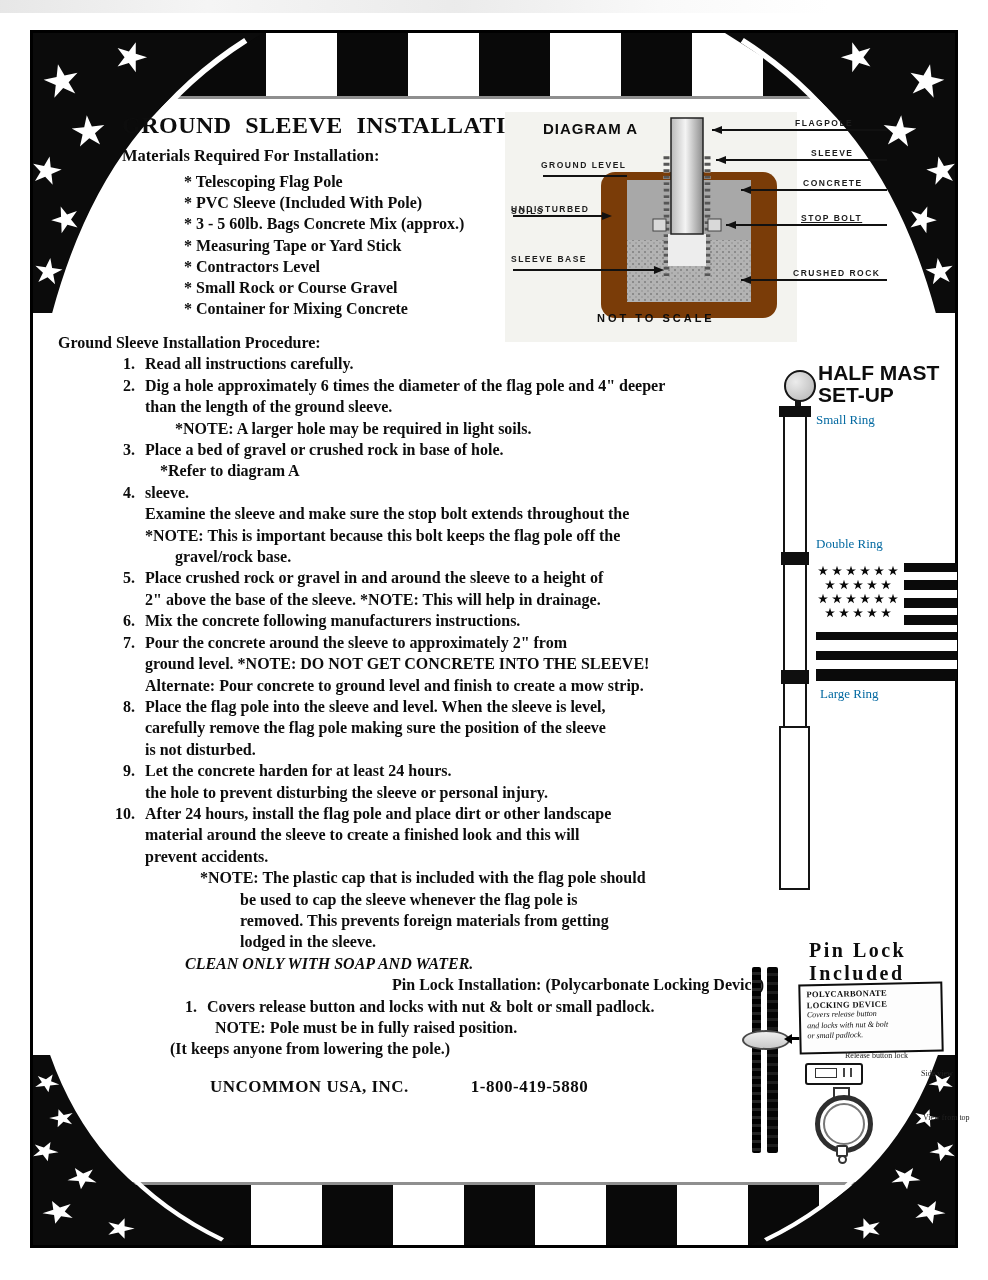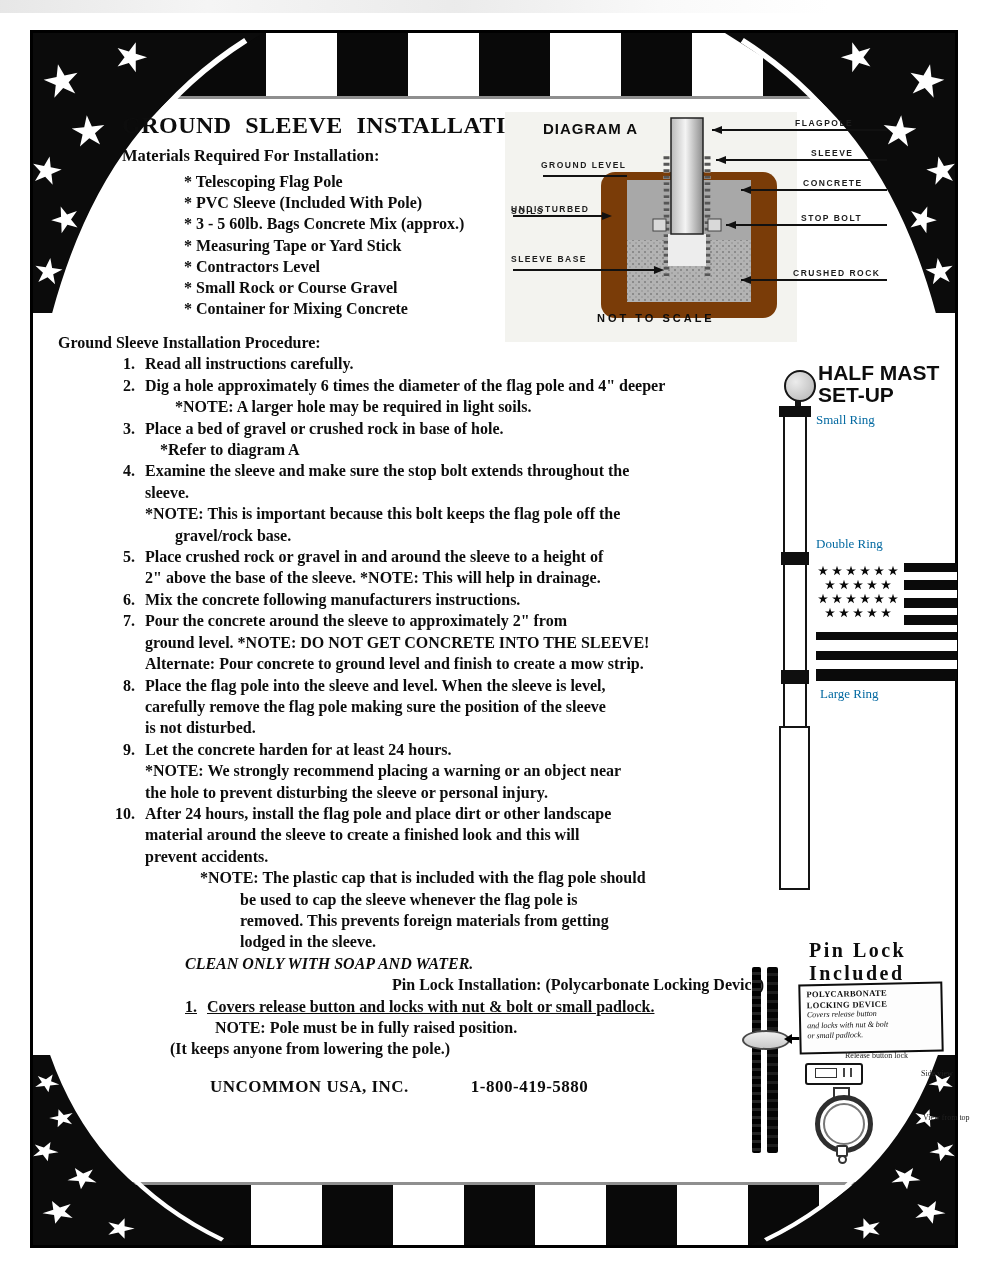--- a/index.html
+++ b/index.html
@@ -43,21 +43,21 @@
   .proc-heading{white-space:nowrap;}
   .step{display:flex;}
   .step-num{flex:0 0 77px;text-align:right;}
   .step-body{margin-left:10px;flex:1;}
   .sline{white-space:nowrap;}
   .ind0{margin-left:0;} .ind1{margin-left:15px;} .ind2{margin-left:30px;}
   .ind3{margin-left:55px;} .ind4{margin-left:95px;}
   .caution{margin-left:37px;font-style:italic;}
   .caution .c2{margin-left:90px;}
   .pli-h{margin-left:67px;text-align:right;}
-  .pli-item{margin-left:127px;white-space:nowrap;text-decoration:underline;}
+  .pli-item{margin-left:127px;white-space:nowrap;}
   .pli-num{margin-right:10px;}
   .pli-note{margin-left:157px;}
   .pli-note2{margin-left:112px;}
   .footer-line{margin-top:16px;margin-left:152px;font-size:17px;letter-spacing:.5px;white-space:nowrap;}
   .footer-line .phone{margin-left:62px;}
   
   .half-mast{position:absolute;left:770px;top:356px;width:220px;height:550px;z-index:4;}
   .hm-title{position:absolute;left:48px;top:6px;font-family:"Liberation Sans",sans-serif;
         font-size:21px;font-weight:bold;line-height:22px;white-space:nowrap;}
   .hm-ball{position:absolute;left:14px;top:14px;width:28px;height:28px;border-radius:50%;
@@ -192,21 +192,21 @@
       <line x1="38" y1="64" x2="122" y2="64" stroke="#111" stroke-width="2"></line>
       <line x1="8" y1="104" x2="99" y2="104" stroke="#111" stroke-width="2"></line>
       <polygon points="107,104 97,100 97,108" fill="#111"></polygon>
       <line x1="8" y1="158" x2="151" y2="158" stroke="#111" stroke-width="2"></line>
       <polygon points="159,158 149,154 149,162" fill="#111"></polygon>
     </svg>
     <div class="da-title">DIAGRAM A</div>
     <div class="dlabel" style="left:290px;top:6px;">FLAGPOLE</div>
     <div class="dlabel" style="left:306px;top:36px;">SLEEVE</div>
     <div class="dlabel" style="left:298px;top:66px;">CONCRETE</div>
-    <div class="dlabel" style="left:296px;top:101px;">STOP BOLT</div>
+    <div class="dlabel" style="left:296px;top:101px;text-decoration:underline;">STOP BOLT</div>
     <div class="dlabel" style="left:288px;top:156px;">CRUSHED ROCK</div>
     <div class="dlabel" style="left:36px;top:48px;">GROUND LEVEL</div>
     <div class="dlabel" style="left:6px;top:92px;">UNDISTURBED</div>
     <div class="dlabel" style="left:6px;top:94px;">SOILS</div>
     <div class="dlabel" style="left:6px;top:142px;">SLEEVE BASE</div>
     <div class="da-nts">NOT TO SCALE</div>
   </div>
 
   <div class="main-col">
     <div class="proc-heading">Ground Sleeve Installation Procedure:</div>
@@ -216,37 +216,38 @@
           <div class="step-num">1.</div>
           <div class="step-body">
             <div class="sline ind0">Read all instructions carefully.</div>
           </div>
         </div>
 
         <div class="step">
           <div class="step-num">2.</div>
           <div class="step-body">
             <div class="sline ind0">Dig a hole approximately 6 times the diameter of the flag pole and 4" deeper</div>
+            <div class="sline ind0">than the length of the ground sleeve.</div>
             <div class="sline ind2">*NOTE: A larger hole may be required in light soils.</div>
           </div>
         </div>
 
         <div class="step">
           <div class="step-num">3.</div>
           <div class="step-body">
             <div class="sline ind0">Place a bed of gravel or crushed rock in base of hole.</div>
             <div class="sline ind1">*Refer to diagram A</div>
           </div>
         </div>
 
         <div class="step">
           <div class="step-num">4.</div>
           <div class="step-body">
+            <div class="sline ind0">sleeve.</div>
             <div class="sline ind0">Examine the sleeve and make sure the stop bolt extends throughout the</div>
-            <div class="sline ind0">sleeve.</div>
             <div class="sline ind0">*NOTE: This is important because this bolt keeps the flag pole off the</div>
             <div class="sline ind2">gravel/rock base.</div>
           </div>
         </div>
 
         <div class="step">
           <div class="step-num">5.</div>
           <div class="step-body">
             <div class="sline ind0">Place crushed rock or gravel in and around the sleeve to a height of</div>
             <div class="sline ind0">2"  above the base of the sleeve. *NOTE: This will help in drainage.</div>
@@ -275,21 +276,20 @@
             <div class="sline ind0">Place the flag pole into the sleeve and level. When the sleeve is level,</div>
             <div class="sline ind0">carefully remove the flag pole making sure the position of the sleeve</div>
             <div class="sline ind0">is not disturbed.</div>
           </div>
         </div>
 
         <div class="step">
           <div class="step-num">9.</div>
           <div class="step-body">
             <div class="sline ind0">Let the concrete harden for at least 24 hours.</div>
-            <div class="sline ind0">*NOTE: We strongly recommend placing a warning or an object near</div>
             <div class="sline ind0">the hole to prevent disturbing the sleeve or personal injury.</div>
           </div>
         </div>
 
         <div class="step">
           <div class="step-num">10.</div>
           <div class="step-body">
             <div class="sline ind0">After 24 hours, install the flag pole and place dirt or other landscape</div>
             <div class="sline ind0">material around the sleeve to create a finished look and this will</div>
             <div class="sline ind0">prevent accidents.</div>

